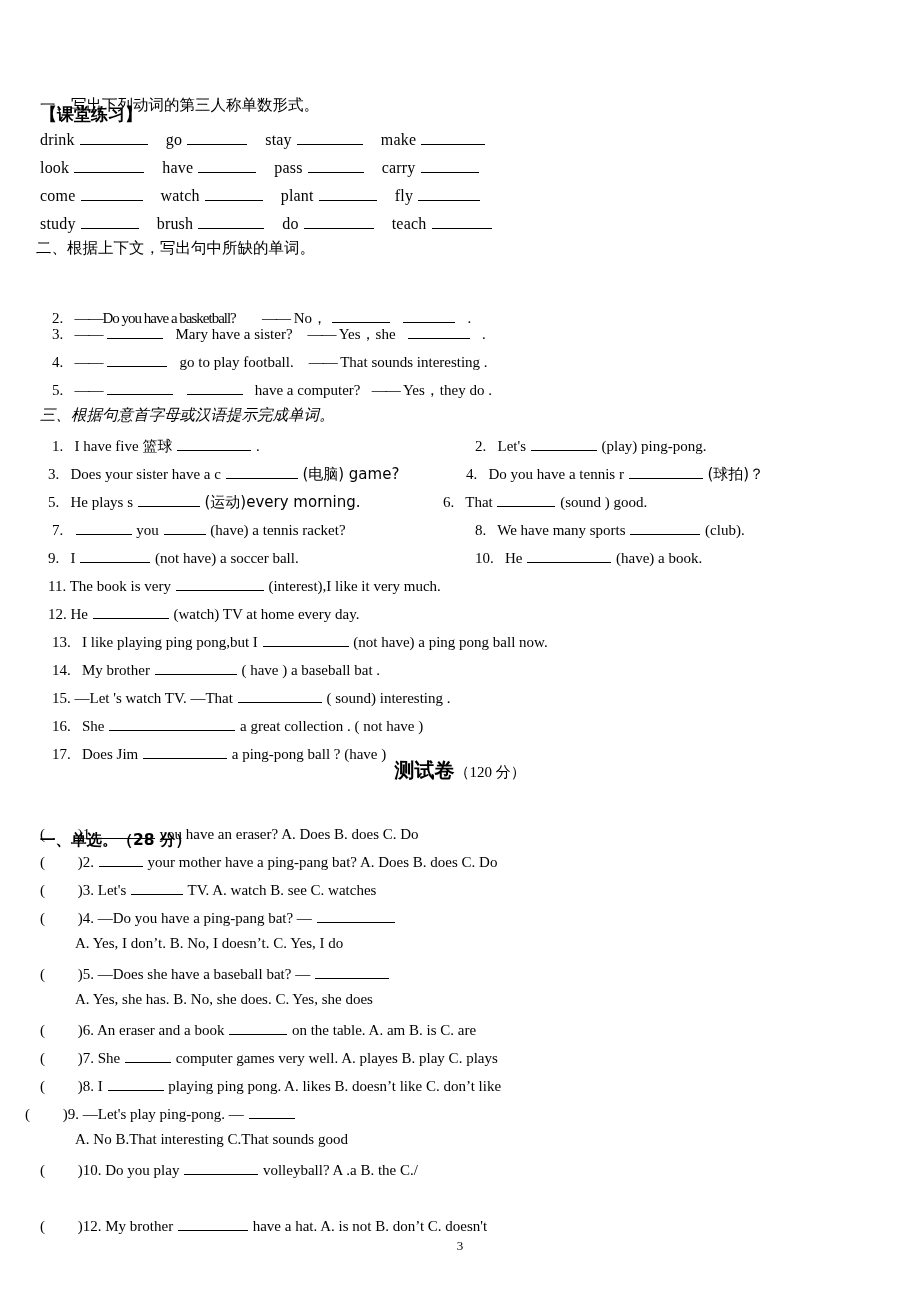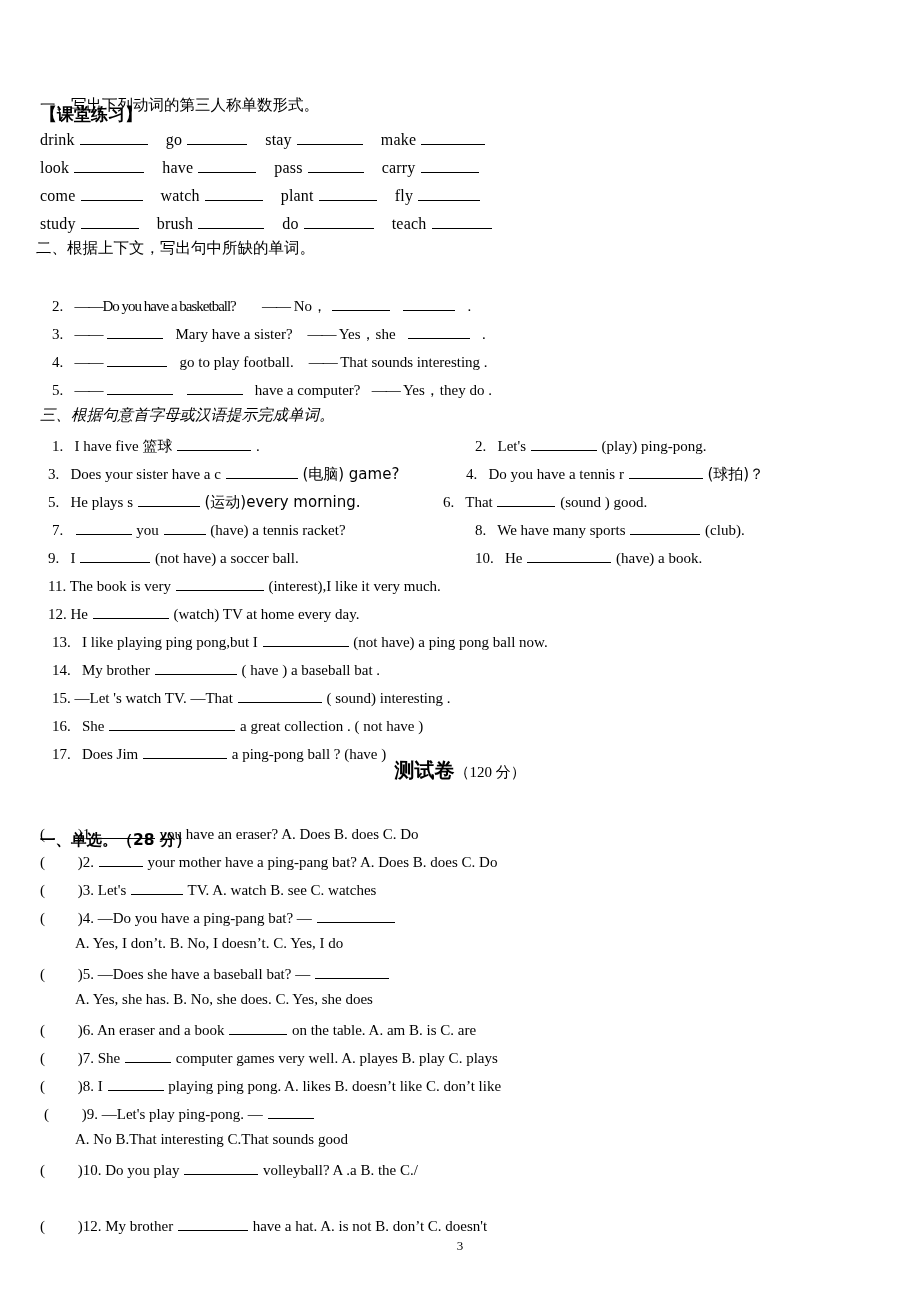--- a/index.html
+++ b/index.html
@@ -158,21 +158,21 @@
     <span>plant</span>
     <span class="bl" style="width:58px"></span>
     <span>&nbsp;&nbsp;</span>
     <span>fly</span>
     <span class="bl" style="width:62px"></span>
   </div>
 
   <div class="row cn sec-head" style="left:36px; top:241px;">二、根据上下文，写出句中所缺的单词。</div>
 
 
-  <div class="row p2line" style="left:52px; top:296px;text-align:center;">
+  <div class="row p2line" style="left:52px; top:308px;text-align:center;">
     <span>2.</span>
     <span>&nbsp;</span>
     <span class="dash">——Do  you  have  a  basketball?</span>
     <span>&nbsp;&nbsp;&nbsp;&nbsp;&nbsp;</span>
     <span class="dash">——</span>
     <span>No，</span>
     <span class="bl" style="width:58px"></span>
     <span>&nbsp;</span>
     <span class="bl" style="width:52px"></span>
     <span>&nbsp;</span>
@@ -439,21 +439,21 @@
   <div class="row mc" style="left:40px; top:1076px;">
     <span class="paren">(</span>
     <span>)8.</span>
     <span> I</span>
     <span class="bl" style="width:56px"></span>
     <span>playing ping pong.</span>
     <span>       </span>
     <span>A. likes   B. doesn’t like     C. don’t like</span>
   </div>
 
-  <div class="row mc" style="left:44px; top:1104px;">
+  <div class="row mc" style="left:25px; top:1104px;">
     <span class="paren">(</span>
     <span>)9.</span>
     <span>—Let's play ping-pong.</span>
     <span>      —</span>
     <span class="bl" style="width:46px"></span>
   </div>
   <div class="row mc" style="left:75px; top:1132px;">
     <span>A. No       B.That interesting        C.That sounds good</span>
   </div>
 

